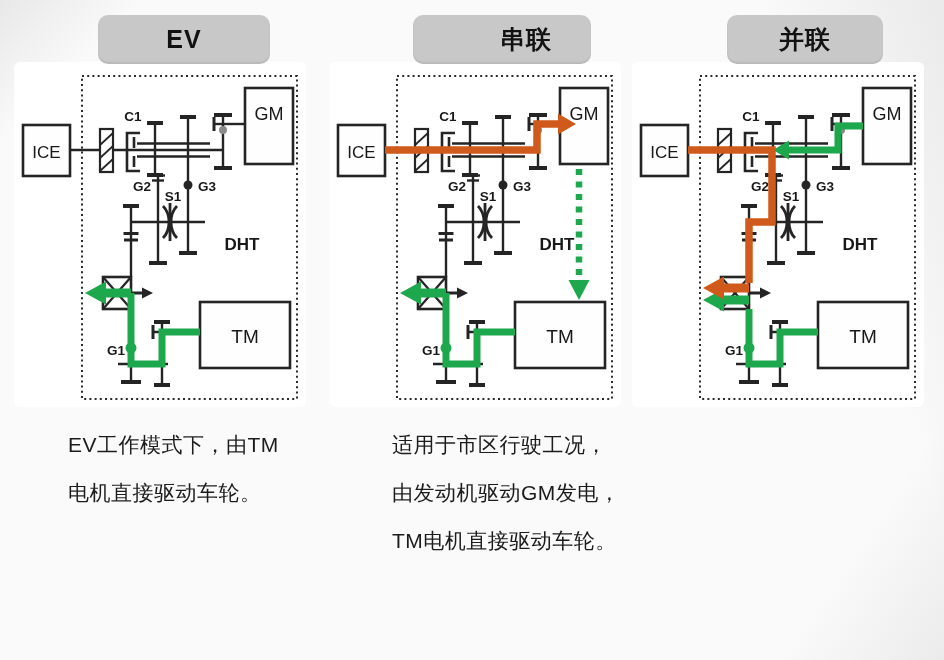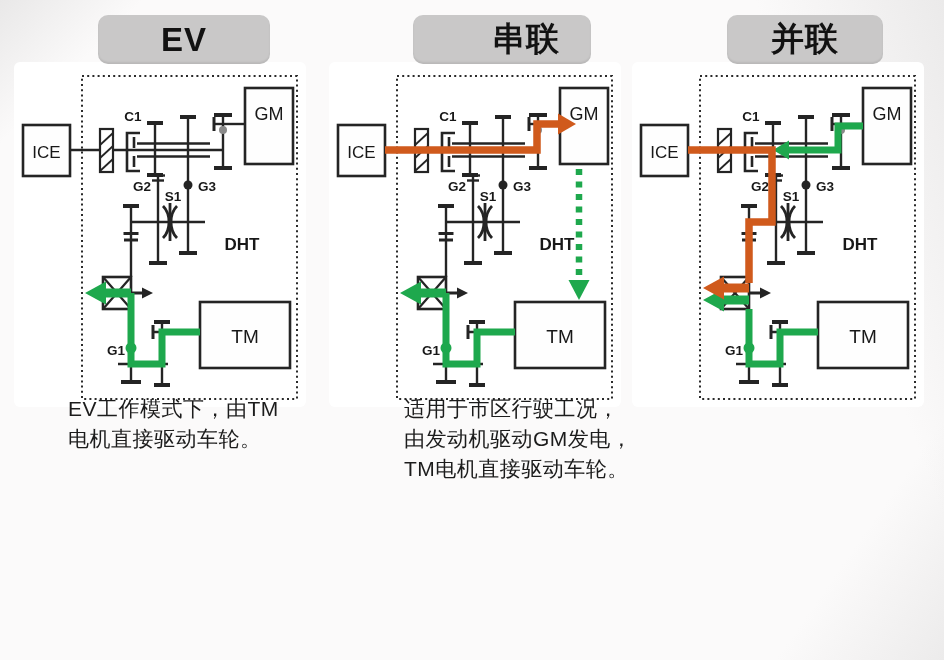--- a/index.html
+++ b/index.html
@@ -11,34 +11,34 @@
       linear-gradient(250deg,#ebeaea 0%,rgba(236,235,235,0) 16%),
       linear-gradient(305deg,#ecebeb 0%,rgba(236,235,235,0) 12%),
       #fbfafa;
   }
   .card{position:absolute;top:62px;width:292px;height:345px;background:#ffffff;border-radius:6px;}
   .card.p1{left:14px;} .card.p2{left:329px;} .card.p3{left:632px;}
   .mode-header{
     position:absolute;top:15px;height:49px;border-radius:10px;
     background:#c9c8c8;color:#121212;font-weight:bold;
     display:flex;align-items:center;justify-content:center;
-    font-size:33px;letter-spacing:1px;
+    font-size:25px;letter-spacing:1px;
     box-shadow:inset 0 -2px 2px rgba(0,0,0,0.08);
   }
   #hd1{left:98px;width:172px;}
   #hd2{left:413px;width:130px;padding-left:48px;}
   #hd3{left:727px;width:156px;}
   .panel-svg{position:absolute;top:0;width:310px;height:405px;}
   #sv1{left:0;} #sv2{left:315px;} #sv3{left:618px;}
   .desc{
-    position:absolute;top:394px;color:#1c1c1c;font-size:21px;line-height:30px;
+    position:absolute;top:421px;color:#1c1c1c;font-size:21px;line-height:48px;
     white-space:pre-line;letter-spacing:0.5px;
   }
   #tx1{left:68px;width:262px;}
-  #tx2{left:392px;width:262px;margin-left:12px;}
+  #tx2{left:392px;width:262px;}
   #tx3{left:691px;width:252px;}
 </style>
 </head>
 <body>
 
 <div id="stage">
   <div class="card p1"></div>
   <div class="card p2"></div>
   <div class="card p3"></div>
 

